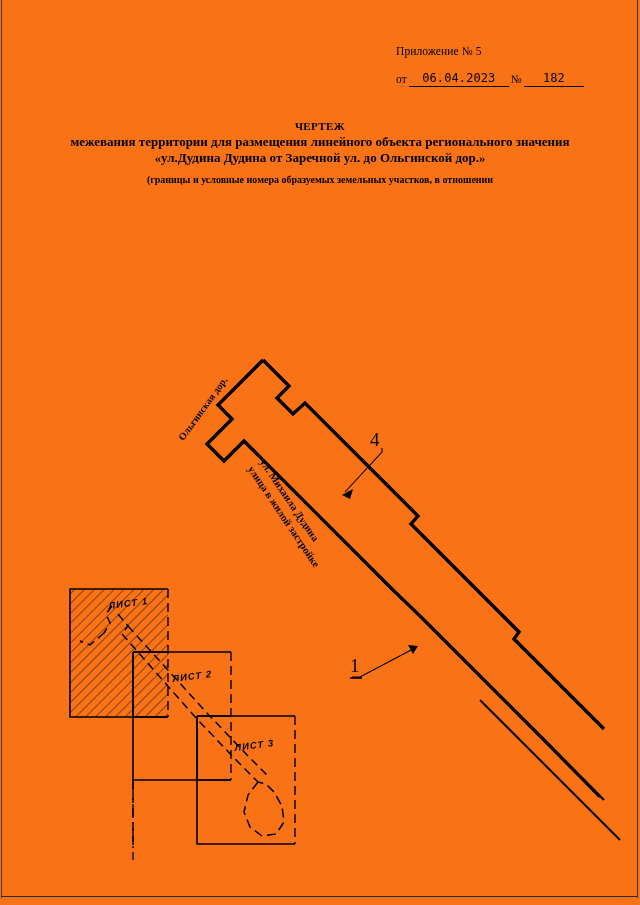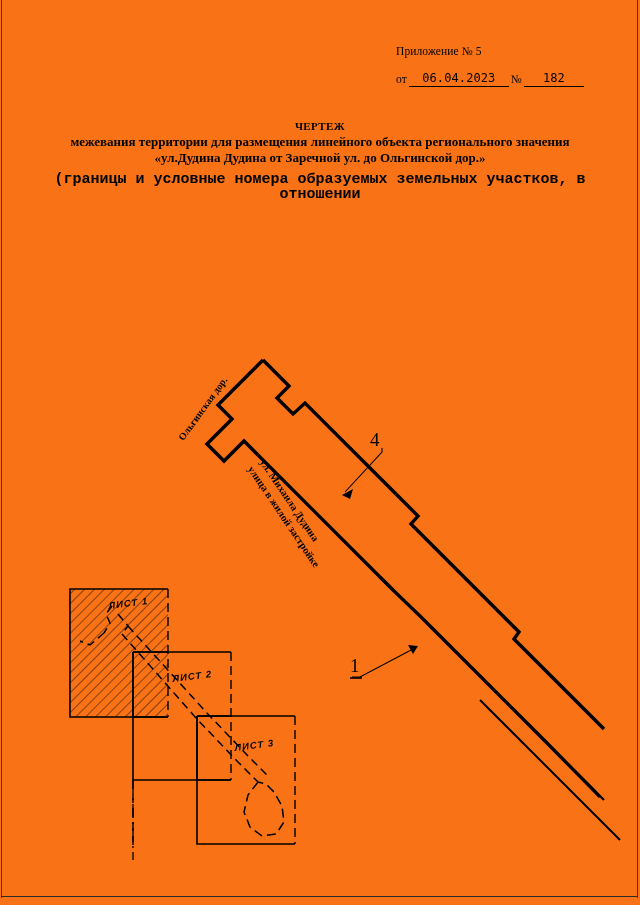--- a/index.html
+++ b/index.html
@@ -75,24 +75,23 @@
   .t-main {
     font-size: 11px;
     letter-spacing: 0.4px;
     line-height: 16px;
   }
   .t-sub {
     font-size: 13px;
     line-height: 16px;
   }
   .t-note {
-    font-size: 15px;
+    font-size: 10px;
     line-height: 15px;
     margin-top: 6px;
-    font-family: Liberation Mono, monospace;
   }
 
   
   #drawing {
     position: absolute;
     left: 0;
     top: 0;
     width: 640px;
     height: 905px;
     pointer-events: none;

